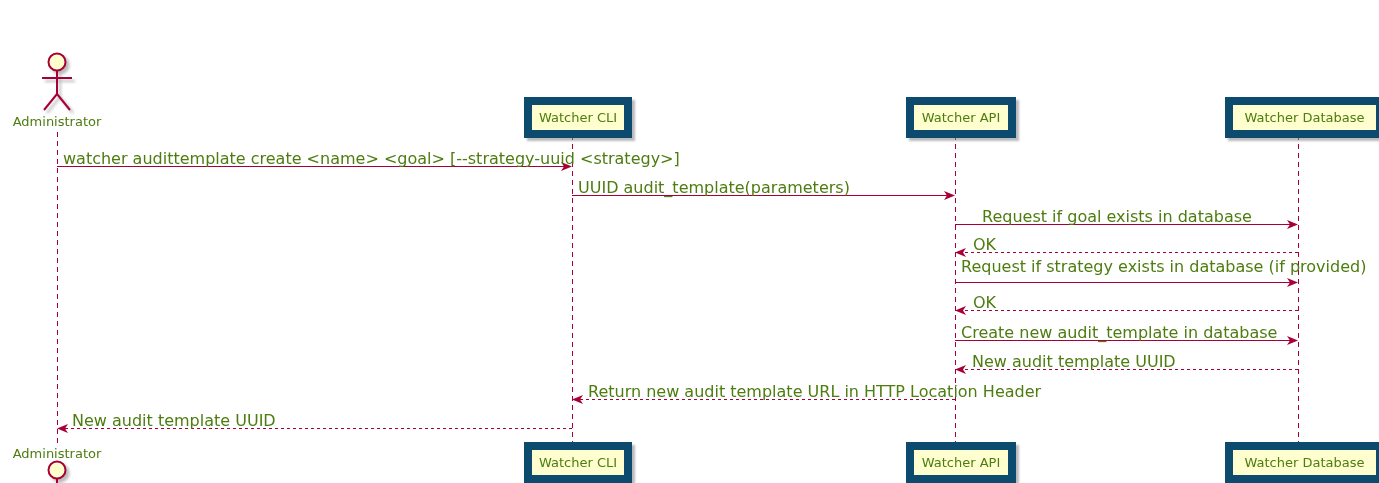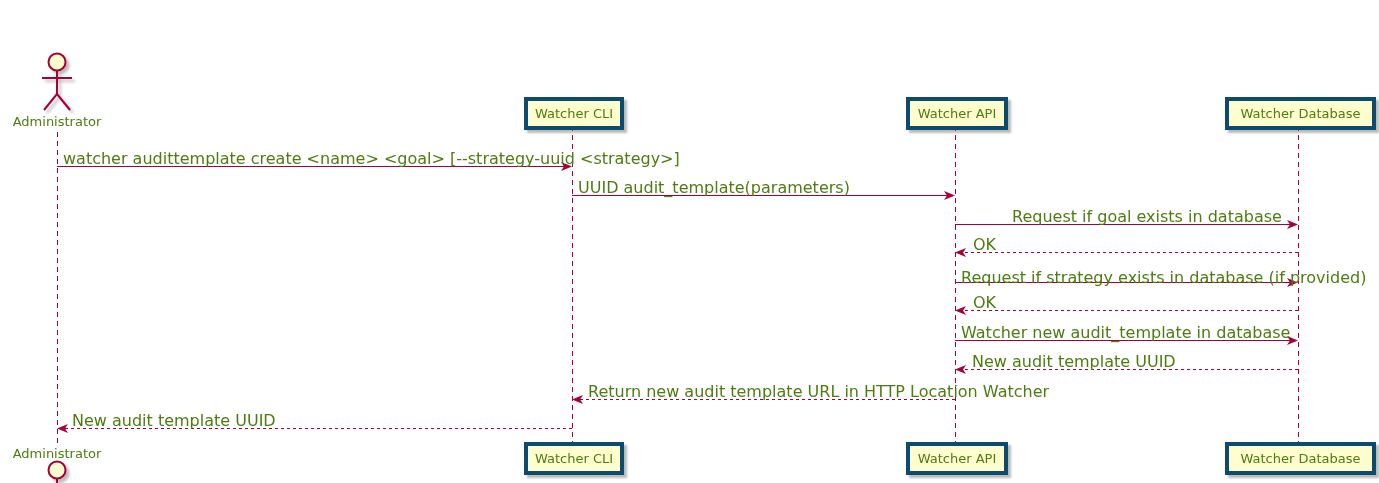--- a/index.html
+++ b/index.html
@@ -10,21 +10,21 @@
   svg.layer { position:absolute; left:0; top:0; }
   .lifeline { stroke:#A80036; stroke-width:1; stroke-dasharray:5 4; }
   .actor circle { fill:#FEFECE; stroke:#A80036; stroke-width:2; }
   .actor line { stroke:#A80036; stroke-width:2; }
   .actor { filter: drop-shadow(3px 3px 1.5px rgba(130,130,130,.55)); }
   line.s { stroke:#A80036; stroke-width:1.2; fill:none; }
   line.d { stroke:#A80036; stroke-width:1.2; stroke-dasharray:3 3; fill:none; }
   polygon.h { fill:#A80036; stroke:none; }
   .pbox {
     position:absolute; height:25px; line-height:25px; text-align:center;
-    background:#FEFECE; border:4px solid #0c4a6e;
+    background:#FEFECE; border:8px solid #0c4a6e;
     box-shadow:3px 3px 2px rgba(130,130,130,.55);
     font-size:13px; white-space:nowrap;
   }
   .alabel { position:absolute; transform:translateX(-50%); font-size:13px; white-space:nowrap; }
   .mlabel { position:absolute; font-size:16px; white-space:nowrap; }
 </style>
 </head>
 <body>
 
 <div class="diagram">
@@ -109,22 +109,22 @@
   <div class="pbox" style="left:524px;  top:49px; width:92px;">Watcher CLI</div>
   <div class="pbox" style="left:906px;  top:49px; width:94px;">Watcher API</div>
   <div class="pbox" style="left:1225px; top:49px; width:143px;">Watcher Database</div>
 
   <div class="pbox" style="left:524px;  top:394px; width:92px;">Watcher CLI</div>
   <div class="pbox" style="left:906px;  top:394px; width:94px;">Watcher API</div>
   <div class="pbox" style="left:1225px; top:394px; width:143px;">Watcher Database</div>
 
   <div class="mlabel" style="left:63px;  top:101px;">watcher audittemplate create &lt;name&gt; &lt;goal&gt; [--strategy-uuid &lt;strategy&gt;]</div>
   <div class="mlabel" style="left:578px; top:130px;">UUID audit_template(parameters)</div>
-  <div class="mlabel" style="left:1012px; top:159px;text-align:right;">Request if goal exists in database</div>
+  <div class="mlabel" style="left:982px; top:159px;text-align:right;">Request if goal exists in database</div>
   <div class="mlabel" style="left:973px; top:187px;">OK</div>
-  <div class="mlabel" style="left:961px; top:220px;">Request if strategy exists in database (if provided)</div>
+  <div class="mlabel" style="left:961px; top:209px;">Request if strategy exists in database (if provided)</div>
   <div class="mlabel" style="left:973px; top:245px;">OK</div>
-  <div class="mlabel" style="left:961px; top:275px;">Watcher new audit_template in database</div>
+  <div class="mlabel" style="left:961px; top:275px;">Create new audit_template in database</div>
   <div class="mlabel" style="left:972px; top:304px;">New audit template UUID</div>
-  <div class="mlabel" style="left:588px; top:334px;">Return new audit template URL in HTTP Location Watcher</div>
+  <div class="mlabel" style="left:588px; top:334px;">Return new audit template URL in HTTP Location Header</div>
   <div class="mlabel" style="left:72px;  top:363px;">New audit template UUID</div>
 
 </div>
 
 </body></html>

